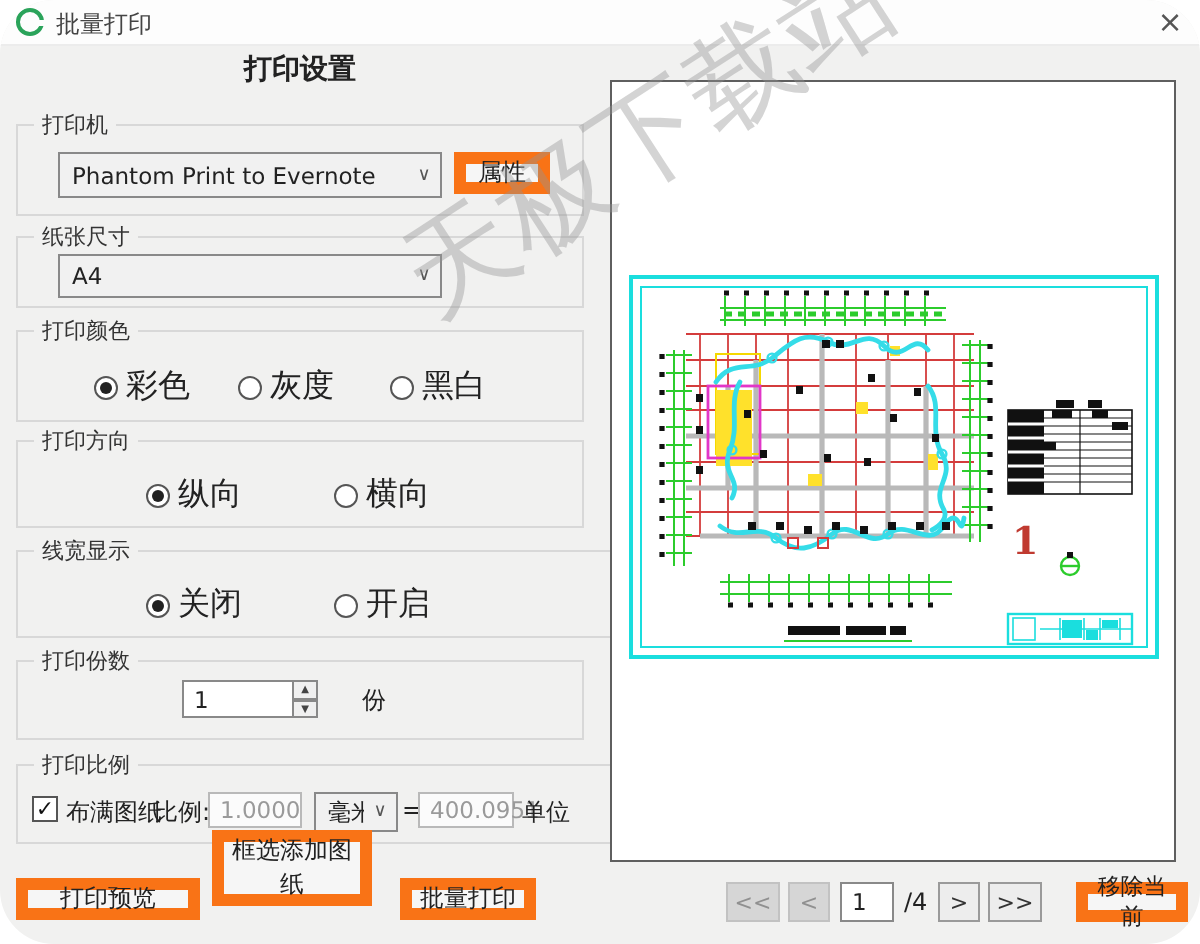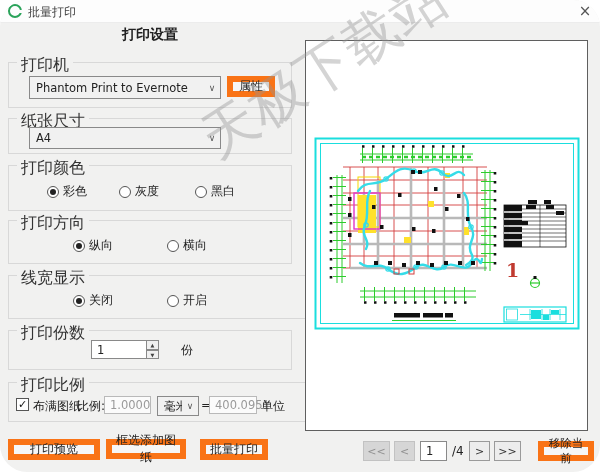--- a/index.html
+++ b/index.html
@@ -8,31 +8,31 @@
   
   .titlebar{position:absolute;left:0;top:0;width:600px;height:22px;background:#fdfdfd;border-bottom:1px solid #ececec;}
   .appicon{position:absolute;left:8px;top:4px;width:10px;height:10px;border:2.5px solid #2aa35a;border-radius:50%;}
   .appicon::after{content:"";position:absolute;right:-2px;top:4px;width:5px;height:3px;background:#fdfdfd;}
   .apptitle{position:absolute;left:28px;top:4px;font-size:12px;color:#444;}
   .closebtn{position:absolute;right:6px;top:2px;width:18px;height:18px;font-size:15px;color:#555;text-align:center;line-height:18px;cursor:default;}
   
   .heading{position:absolute;left:0;top:26px;width:300px;text-align:center;font-size:14px;font-weight:bold;color:#222;}
   
   .group{position:absolute;border:1px solid #d8d8d8;}
-  .glabel{position:absolute;top:-8px;left:8px;background:#f1f1f0;padding:0 4px;font-size:16px;color:#333;white-space:nowrap;}
+  .glabel{position:absolute;top:-8px;left:8px;background:#f1f1f0;padding:0 4px;font-size:11px;color:#333;white-space:nowrap;}
   
   .combo{position:absolute;height:21px;background:#f1f1f1;border:1px solid #898989;display:flex;align-items:center;}
   .combo .ctext{padding-left:6px;font-size:11.5px;color:#222;flex:1;white-space:nowrap;overflow:hidden;}
   .combo .chev{width:16px;text-align:center;font-size:9px;color:#555;}
   .btn{position:absolute;background:#f6f6f6;border:6px solid #f97316;font-size:12px;color:#222;text-align:center;
        display:flex;align-items:center;justify-content:center;box-sizing:border-box;}
   .radio{position:absolute;display:flex;align-items:center;gap:4px;}
   .rb{width:12px;height:12px;border:1px solid #555;border-radius:50%;background:#fff;position:relative;box-sizing:border-box;flex:none;}
   .rb.on::after{content:"";position:absolute;left:2px;top:2px;width:6px;height:6px;border-radius:50%;background:#222;}
-  .rlab{font-size:12px;color:#222;white-space:nowrap;}
+  .rlab{font-size:16px;color:#222;white-space:nowrap;}
   .field{position:absolute;background:#fff;border:1px solid #898989;font-size:11.5px;color:#222;
          display:flex;align-items:center;padding-left:5px;box-sizing:border-box;}
   .field.disabled{color:#9a9a9a;border-color:#b9b9b9;background:#fbfbfb;}
   .spincol{position:absolute;width:13px;display:flex;flex-direction:column;}
   .spinbtn{height:9.5px;background:#f0f0f0;border:1px solid #898989;font-size:5px;color:#444;line-height:8px;text-align:center;box-sizing:border-box;}
   .cb{position:absolute;width:13px;height:13px;border:1px solid #555;background:#fff;font-size:11px;line-height:12px;text-align:center;color:#111;box-sizing:border-box;}
   .lab{position:absolute;font-size:12px;color:#222;white-space:nowrap;}
   
   .preview{position:absolute;left:305px;top:40px;width:281px;height:389px;background:#fff;border:1px solid #5f5f5f;}
   .cadwrap{position:absolute;left:314px;top:137px;width:266px;height:193px;}
@@ -134,21 +134,21 @@
     <div class="combo" style="left:148px;top:13px;width:40px;height:18px;">
       <span class="ctext">毫米</span>
       <span class="chev">∨</span>
     </div>
     <span class="lab" style="left:192px;top:15px;">=</span>
     <div class="field disabled" style="left:200px;top:13px;width:48px;height:18px;">400.0951</div>
     <span class="lab" style="left:252px;top:15px;">单位</span>
   </div>
 
   <div class="btn" style="left:8px;top:439px;width:92px;height:21px;">打印预览</div>
-  <div class="btn" style="left:106px;top:439px;width:80px;height:20px;">框选添加图纸</div>
+  <div class="btn" style="left:106px;top:415px;width:80px;height:38px;">框选添加图纸</div>
   <div class="btn" style="left:200px;top:439px;width:68px;height:21px;">批量打印</div>
 
   <div class="preview"></div>
 
   <div class="cadwrap">
     <svg width="266" height="193" viewBox="0 0 266 193">
 
       <rect x="1.5" y="1.5" width="263" height="190" fill="#ffffff" stroke="#1adede" stroke-width="2"></rect>
       <rect x="6.5" y="6.5" width="253" height="180" fill="none" stroke="#1adede" stroke-width="1"></rect>
 

